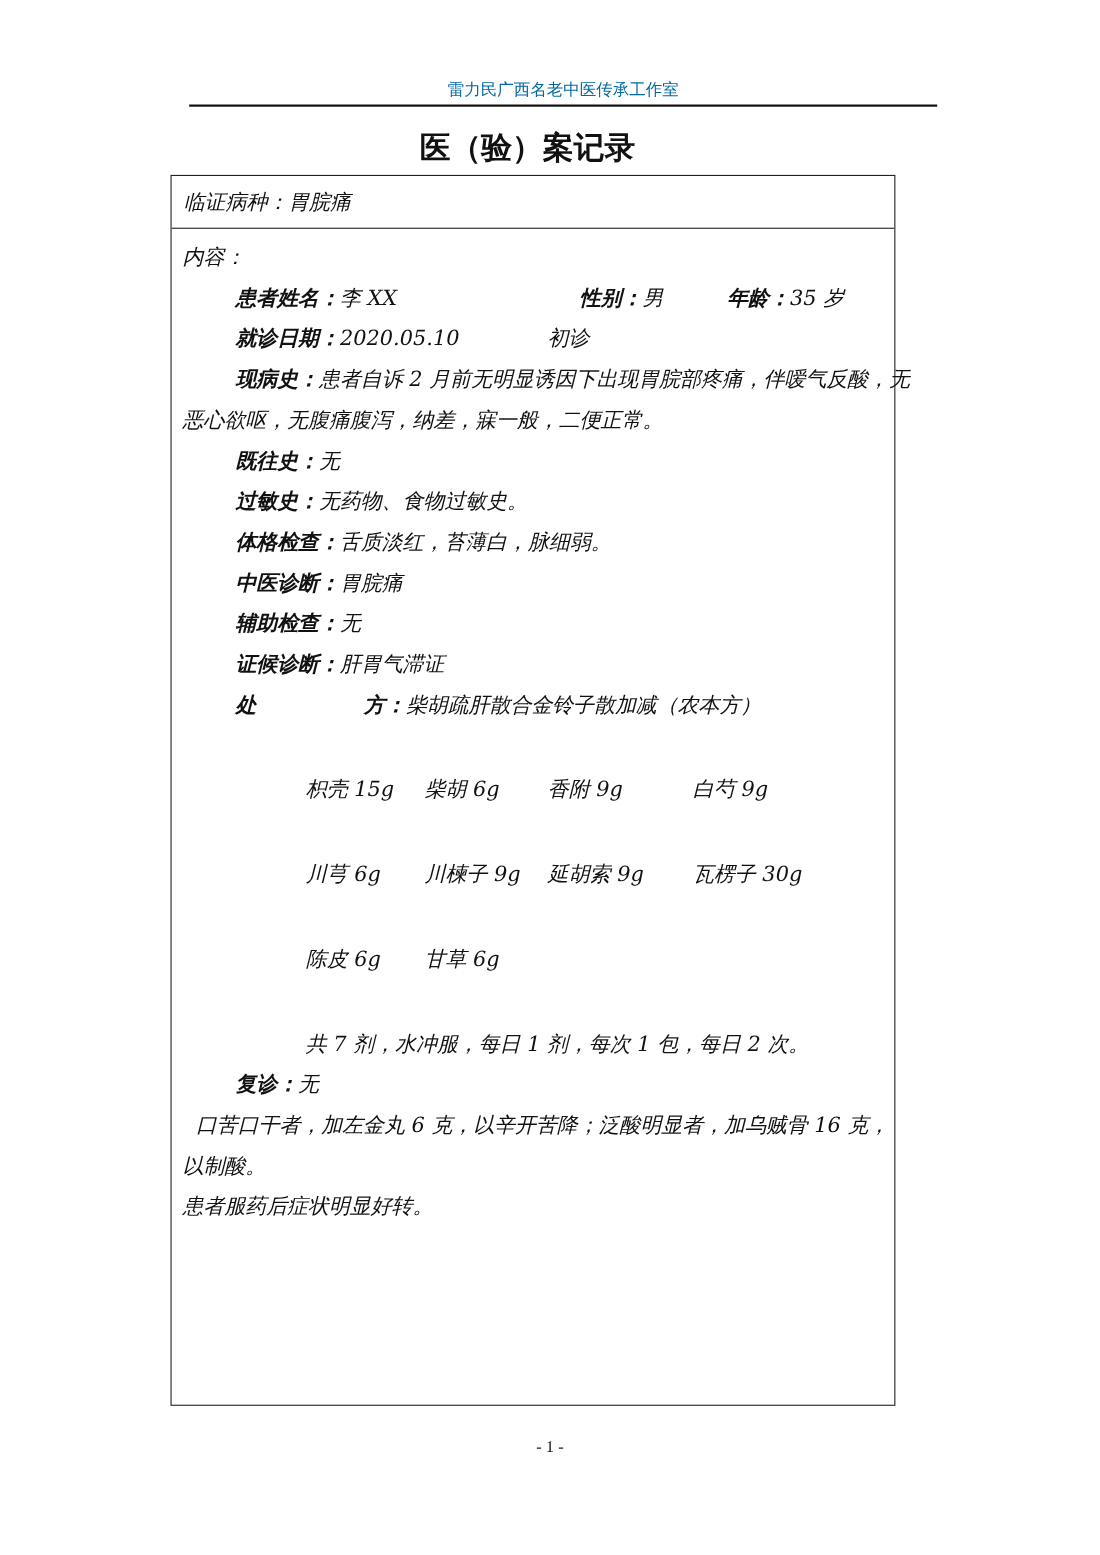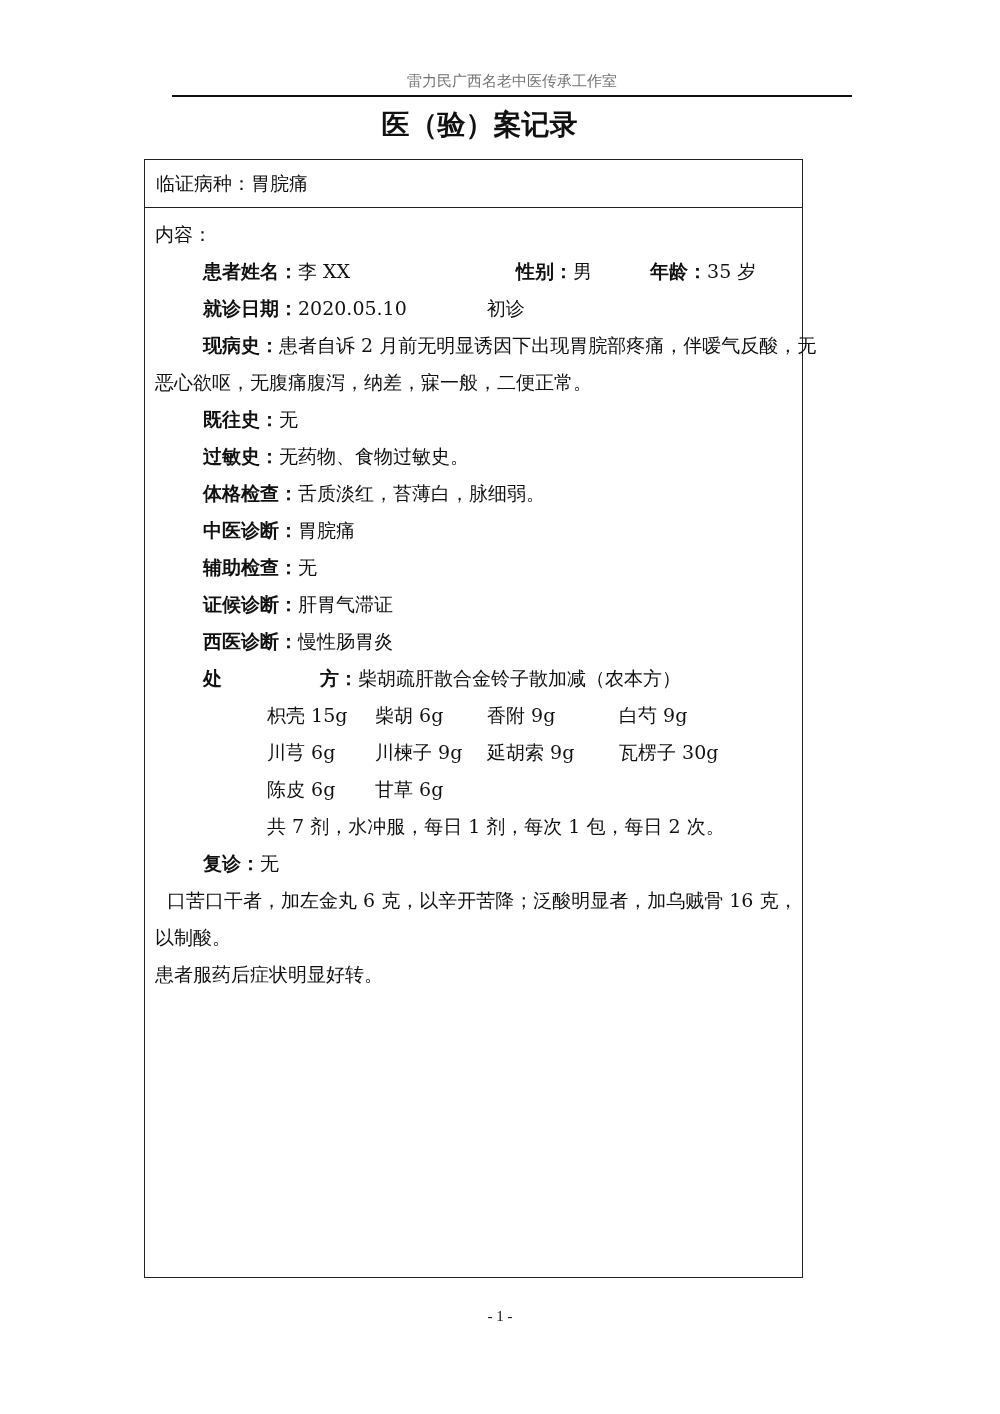--- a/index.html
+++ b/index.html
@@ -1,35 +1,35 @@
 <!DOCTYPE html>
 <html><head>
   <meta charset="utf-8">
   <style>
     html, body { margin: 0; padding: 0; background: #ffffff; }
     body { width: 1000px; height: 1414px; position: relative; overflow: hidden;
            font-family: "DejaVu Serif", "Liberation Serif", serif; color: #111; }
     .header { position: absolute; left: 172px; width: 680px; top: 72px; text-align: center;
-              font-size: 15px; letter-spacing: 0px; color: #737373;
+              font-size: 15px; letter-spacing: 0px; color: #0369a1;
               font-family: "DejaVu Sans", "Liberation Sans", sans-serif; }
     .header-rule { position: absolute; left: 172px; width: 680px; top: 95px; height: 0;
                    border-top: 2px solid #111; }
-    .title { position: absolute; left: 0; width: 959px; top: 106px; text-align: center;
+    .title { position: absolute; left: 0; width: 959px; top: 116px; text-align: center;
              font-size: 28px; font-weight: bold;
              font-family: "DejaVu Sans", "Liberation Sans", sans-serif; }
-    .table { position: absolute; left: 144px; top: 159px; width: 659px; height: 1119px;
-             border: 1.5px solid #222; box-sizing: border-box; }
+    .table { position: absolute; left: 155px; top: 159px; width: 659px; height: 1119px;
+             border: 1.5px solid #222; box-sizing: border-box; font-style: italic; }
     .row1 { height: 48px; border-bottom: 1.5px solid #222; box-sizing: border-box;
             padding-left: 11px; display: flex; align-items: center; font-size: 19px; }
     .content { padding: 8px 0 0 10px; font-size: 19px; }
     .line { height: 37px; line-height: 37px; white-space: pre; }
     .lbl { font-weight: bold; font-family: "DejaVu Sans", "Liberation Sans", sans-serif; margin-left: 48px; }
     .val { font-family: "DejaVu Serif", "Liberation Serif", serif; }
     .norm { font-family: "DejaVu Serif", "Liberation Serif", serif; }
-    .indent { padding-left: 112px; }
+    .indent { padding-left: 112px; margin-top: 40px; }
     .herb { display: inline-block; }
     .h1 { width: 108px; } .h2 { width: 112px; } .h3 { width: 132px; } .h4 { width: 130px; }
     .spacer { display: inline-block; }
     .footer { position: absolute; left: 0; width: 1000px; top: 1308px; text-align: center;
               font-size: 15px; font-family: "Liberation Serif", serif; }
   </style>
 </head>
 <body>
 
 <div class="header">雷力民广西名老中医传承工作室</div>
@@ -51,21 +51,20 @@
 
     <div class="line"><span class="lbl">现病史：</span><span class="val">患者自诉 2 月前无明显诱因下出现胃脘部疼痛，伴嗳气反酸，无</span></div>
     <div class="line"><span class="val">恶心欲呕，无腹痛腹泻，纳差，寐一般，二便正常。</span></div>
 
     <div class="line"><span class="lbl">既往史：</span><span class="val">无</span></div>
     <div class="line"><span class="lbl">过敏史：</span><span class="val">无药物、食物过敏史。</span></div>
     <div class="line"><span class="lbl">体格检查：</span><span class="val">舌质淡红，苔薄白，脉细弱。</span></div>
     <div class="line"><span class="lbl">中医诊断：</span><span class="val">胃脘痛</span></div>
     <div class="line"><span class="lbl">辅助检查：</span><span class="val">无</span></div>
     <div class="line"><span class="lbl">证候诊断：</span><span class="val">肝胃气滞证</span></div>
-    <div class="line"><span class="lbl">西医诊断：</span><span class="val">慢性肠胃炎</span></div>
 
 
     <div class="line"><span class="lbl">处</span><span class="spacer" style="width:50px"></span><span class="lbl">方：</span><span class="val">柴胡疏肝散合金铃子散加减（农本方）</span></div>
 
     <div class="line indent"><span class="herb h1 val">枳壳 15g</span><span class="herb h2 val">柴胡 6g</span><span class="herb h3 val">香附 9g</span><span class="herb h4 val">白芍 9g</span></div>
     <div class="line indent"><span class="herb h1 val">川芎 6g</span><span class="herb h2 val">川楝子 9g</span><span class="herb h3 val">延胡索 9g</span><span class="herb h4 val">瓦楞子 30g</span></div>
     <div class="line indent"><span class="herb h1 val">陈皮 6g</span><span class="herb h2 val">甘草 6g</span></div>
     <div class="line indent"><span class="val">共 7 剂，水冲服，每日 1 剂，每次 1 包，每日 2 次。</span></div>
 
     <div class="line"><span class="lbl">复诊：</span><span class="val">无</span></div>

